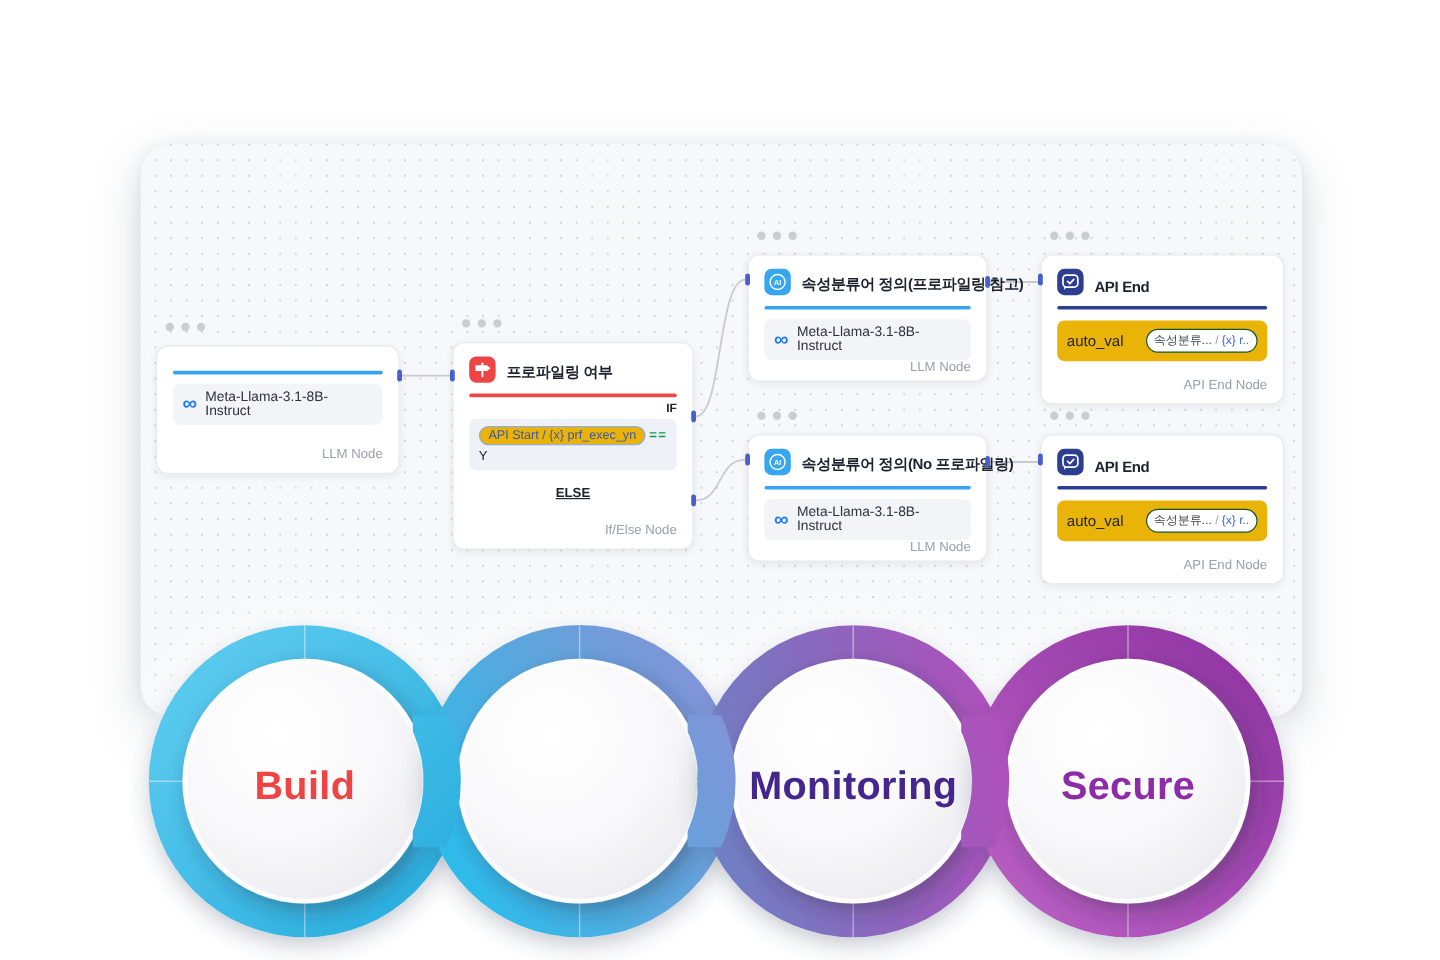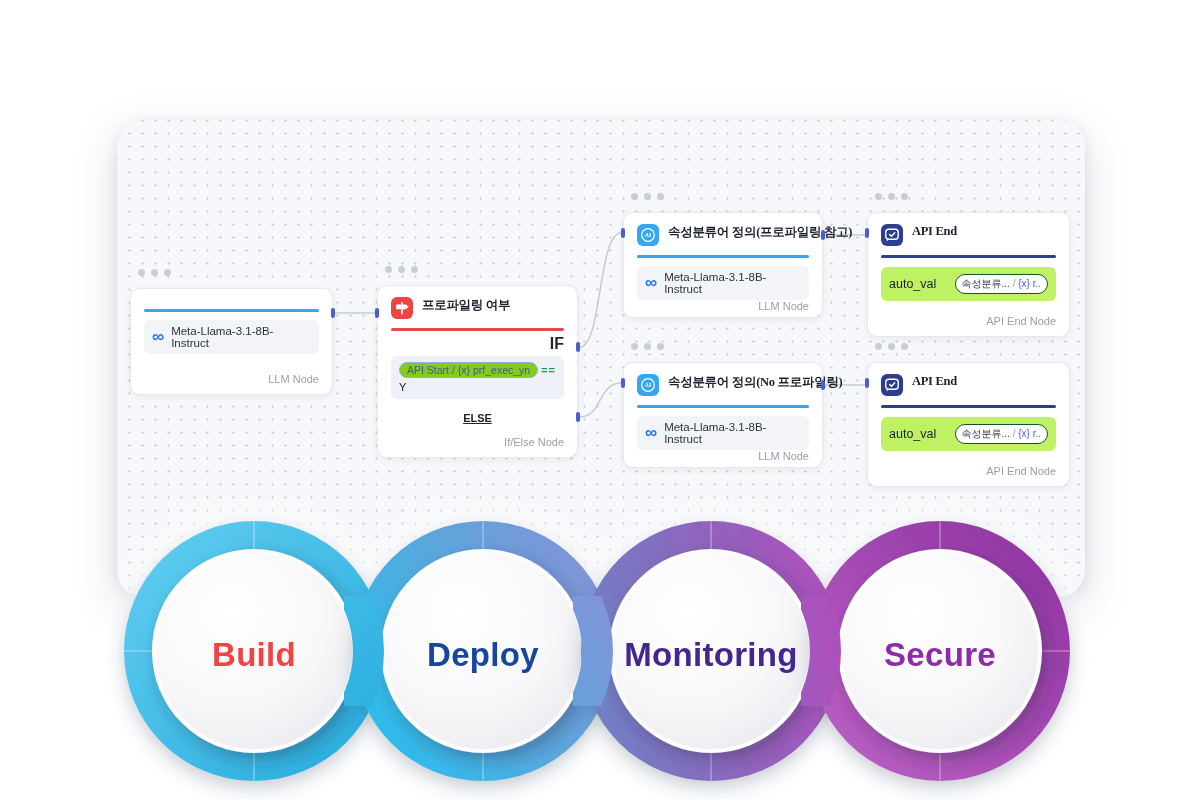--- a/index.html
+++ b/index.html
@@ -26,44 +26,44 @@
     box-shadow:0 2px 7px rgba(25,35,60,0.07); padding:11px 13px 9px;
     display:flex; flex-direction:column; z-index:2;
   }
   .n1{left:130px;top:288px;width:203px;height:107px}
   .n2{left:377px;top:285px;width:201px;height:173px}
   .n3{left:623px;top:212px;width:200px;height:106px}
   .n4{left:867px;top:212px;width:203px;height:125px}
   .n5{left:623px;top:362px;width:200px;height:106px}
   .n6{left:867px;top:362px;width:203px;height:125px}
 
-  .node-header{display:flex;align-items:flex-start;gap:9px;font-family:Liberation Serif, serif;}
+  .node-header{display:flex;align-items:flex-end;gap:9px;}
   .node-icon{width:22px;height:22px;border-radius:6px;flex:0 0 auto;
              display:flex;align-items:center;justify-content:center;}
   .llm-bg{background:#36a6f0} .ifelse-bg{background:#ed4545} .apiend-bg{background:#2d3e90}
   .node-title{font-size:12.5px;font-weight:bold;color:#1c212e;letter-spacing:-0.3px;white-space:nowrap;}
   .divider{height:3px;border-radius:2px;margin-top:9px;flex:0 0 auto;}
   .llm .divider{background:#38a3f1} .ifelse .divider{background:#ee4747} .apiend .divider{background:#2d3e90}
 
   .model-row{margin-top:8px;background:#f2f4f8;border-radius:6px;padding:5px 8px;
              display:flex;align-items:center;gap:7px;}
   .meta-logo{color:#1f7bf4;font-size:17px;font-weight:bold;line-height:12px;}
   .model-name{font-size:11.5px;color:#2b313d;}
   .node-footer{margin-top:auto;font-size:11px;color:#98a0ac;text-align:right;}
 
-  .branch-row{margin-top:4px;text-align:right;font-size:16px;font-weight:bold;color:#20252f;}
+  .branch-row{margin-top:4px;text-align:right;font-size:10px;font-weight:bold;color:#20252f;}
   .cond-box{margin-top:3px;background:#eef1f7;border-radius:6px;padding:6px 8px;}
   .cond-line{display:flex;align-items:center;justify-content:space-between;}
-  .pill{border:1px solid #92aede;background:#84cc16;border-radius:10px;padding:1px 7px;
+  .pill{border:1px solid #92aede;background:#eab308;border-radius:10px;padding:1px 7px;
         font-size:10.5px;color:#3e57a6;white-space:nowrap;}
   .op{color:#189a52;font-weight:bold;font-size:11px;letter-spacing:1px;}
   .cond-val{font-size:11px;color:#20252f;margin-top:3px;}
   .else-row{margin-top:13px;text-align:center;font-size:11px;font-weight:bold;color:#20252f;text-decoration:underline;}
 
-  .var-row{margin-top:9px;background:#bef264;border-radius:6px;padding:7px 8px;
+  .var-row{margin-top:9px;background:#eab308;border-radius:6px;padding:7px 8px;
            display:flex;align-items:center;justify-content:space-between;text-align:right;}
   .var-name{font-size:12.5px;color:#1c212e;}
   .end-pill{border:1px solid #14532d;background:#fff;border-radius:10px;padding:2px 6px;
             font-size:10px;white-space:nowrap;}
   .end-pill .pl{color:#3c424e} .end-pill .ps{color:#9aa1ab} .end-pill .pr{color:#3e63d6}
 
   
   .dots{position:absolute;display:flex;gap:6px;z-index:2;}
   .dots i{width:7px;height:7px;border-radius:50%;background:#caced4;}
   .d1{left:138px;top:269px} .d2{left:385px;top:266px} .d3{left:631px;top:193px}
@@ -352,17 +352,16 @@
         <line x1="810" y1="651" x2="841" y2="651"></line>
           <line x1="1039" y1="651" x2="1070" y2="651"></line>
       </g>
       <circle cx="940" cy="651" r="102" fill="#fdfdfe" filter="url(#fInner)"></circle>
       <circle cx="940" cy="651" r="98" fill="url(#gInner)"></circle>
     </g>
     <use href="#annM" clip-path="url(#w3)"></use>
   </svg>
 
   <div class="ring-label lbl-build">Build</div>
-  <div class="ring-label lbl-deploy">Deploy</div>
   <div class="ring-label lbl-monitoring">Monitoring</div>
   <div class="ring-label lbl-secure">Secure</div>
 
 </div>
 
 </body></html>

